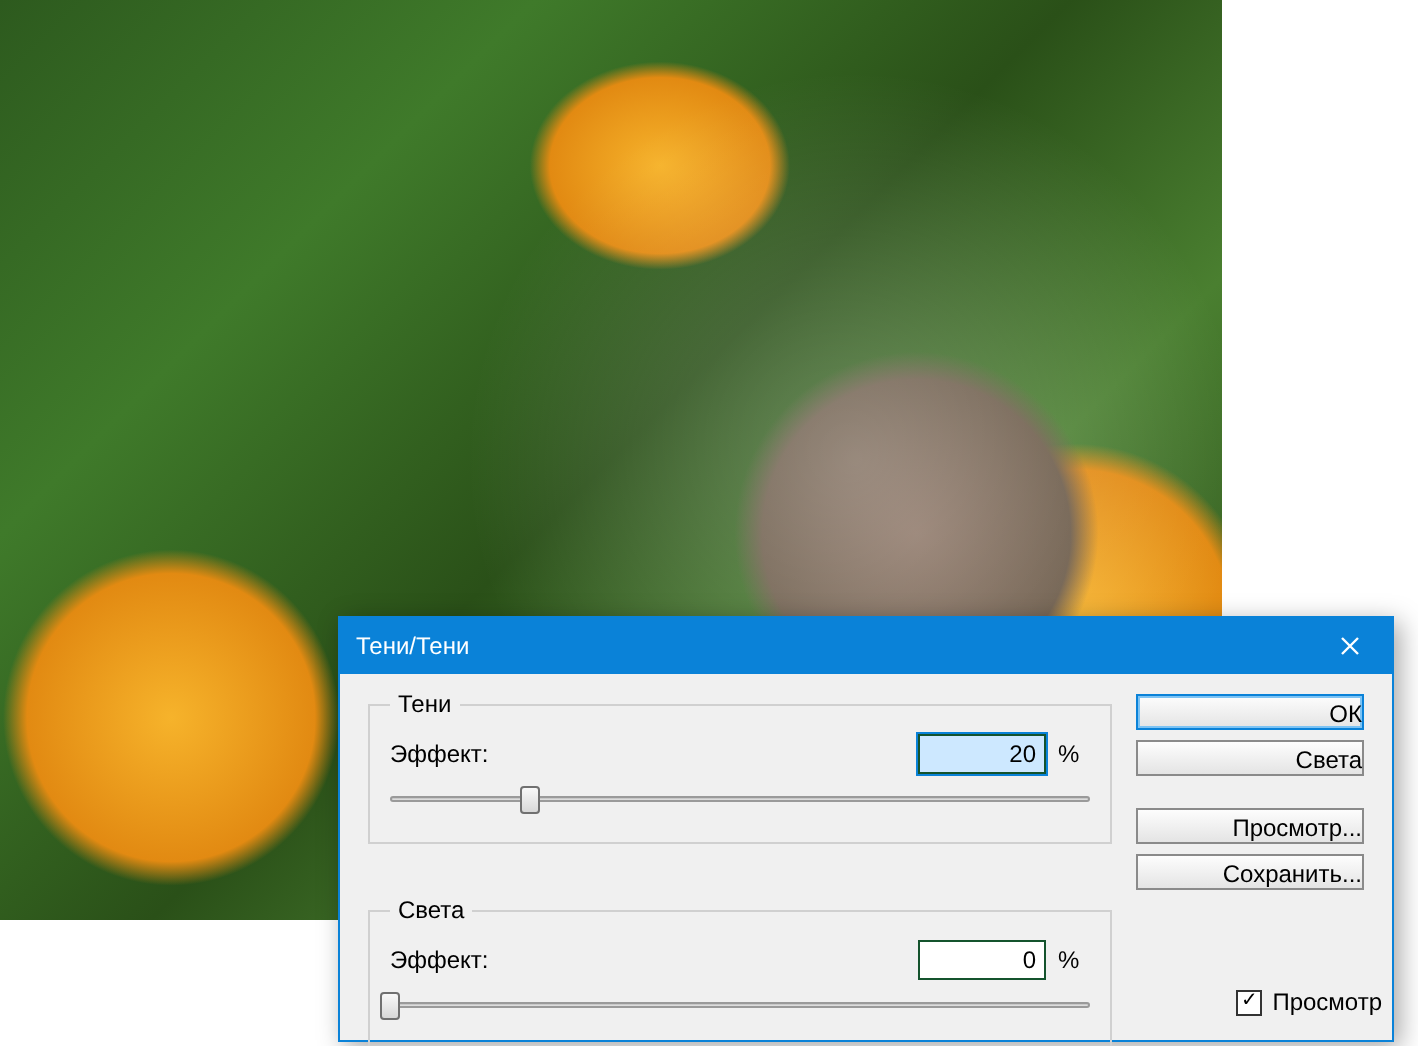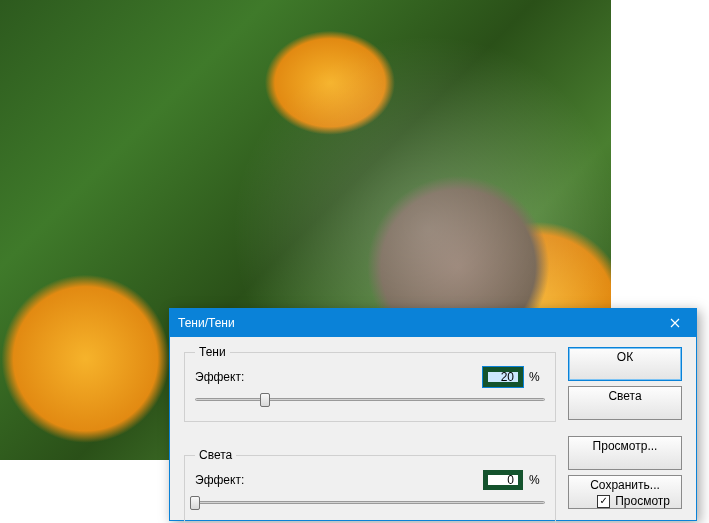--- a/index.html
+++ b/index.html
@@ -89,23 +89,23 @@
   }
 
   .row {
     display: flex;
     align-items: center;
     gap: 6px;
   }
   .row .lbl { width: 60px; }
   .spacer { flex: 1; }
   .val-input {
-    width: 40px;
+    width: 64px;
     height: 20px;
-    border: 5px solid #14532d;
+    border: 1px solid #14532d;
     text-align: right;
     padding: 1px 4px;
     font-size: 12px;
     background: #fff;
   }
   .val-input.focused {
     outline: 1px solid #0a82d8;
     background: #cde8ff;
   }
   .pct { width: 16px; }
@@ -155,37 +155,37 @@
   .right-col {
     position: absolute;
     right: 14px;
     top: 10px;
     width: 114px;
     display: flex;
     flex-direction: column;
     gap: 5px;
   }
   .btn {
-    height: 34px;
+    height: 18px;
     border: 1px solid #8a8a8a;
     background: linear-gradient(#fdfdfd,#e4e4e4);
     font-size: 12px;
-    text-align: center;
+    text-align: right;
     line-height: 19px;
     cursor: default;
   }
   .btn.primary {
     border: 1px solid #0a82d8;
     box-shadow: inset 0 0 0 1px #7cc3f4;
   }
   .gap { height: 6px; }
 
   .preview-row {
     position: absolute;
-    right: 26px;
+    right: 5px;
     bottom: 12px;
     display: flex;
     align-items: center;
     gap: 5px;
   }
 </style>
 </head>
 <body>
 
 <div class="photo-backdrop"></div>

